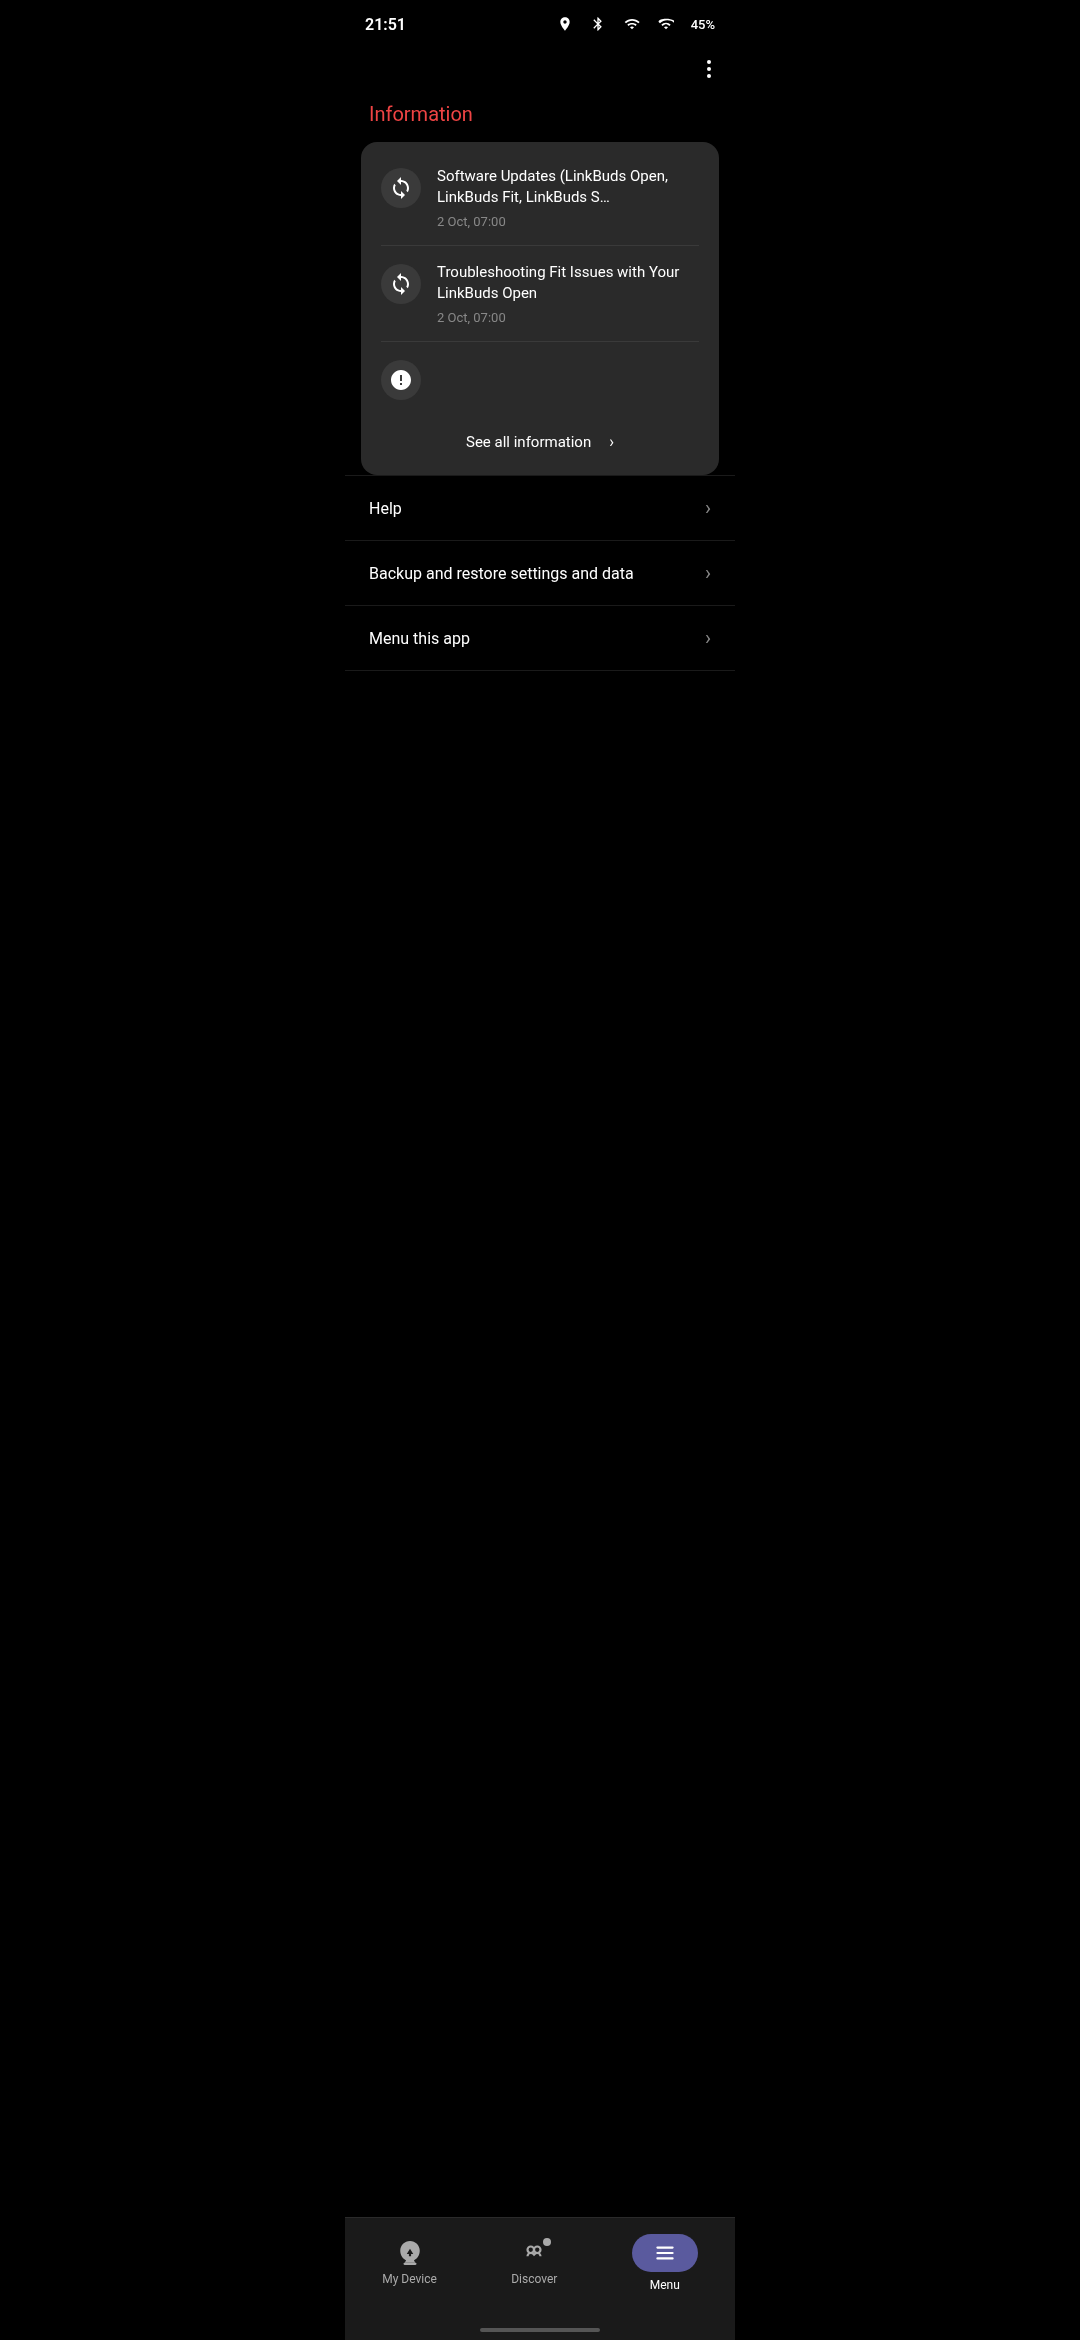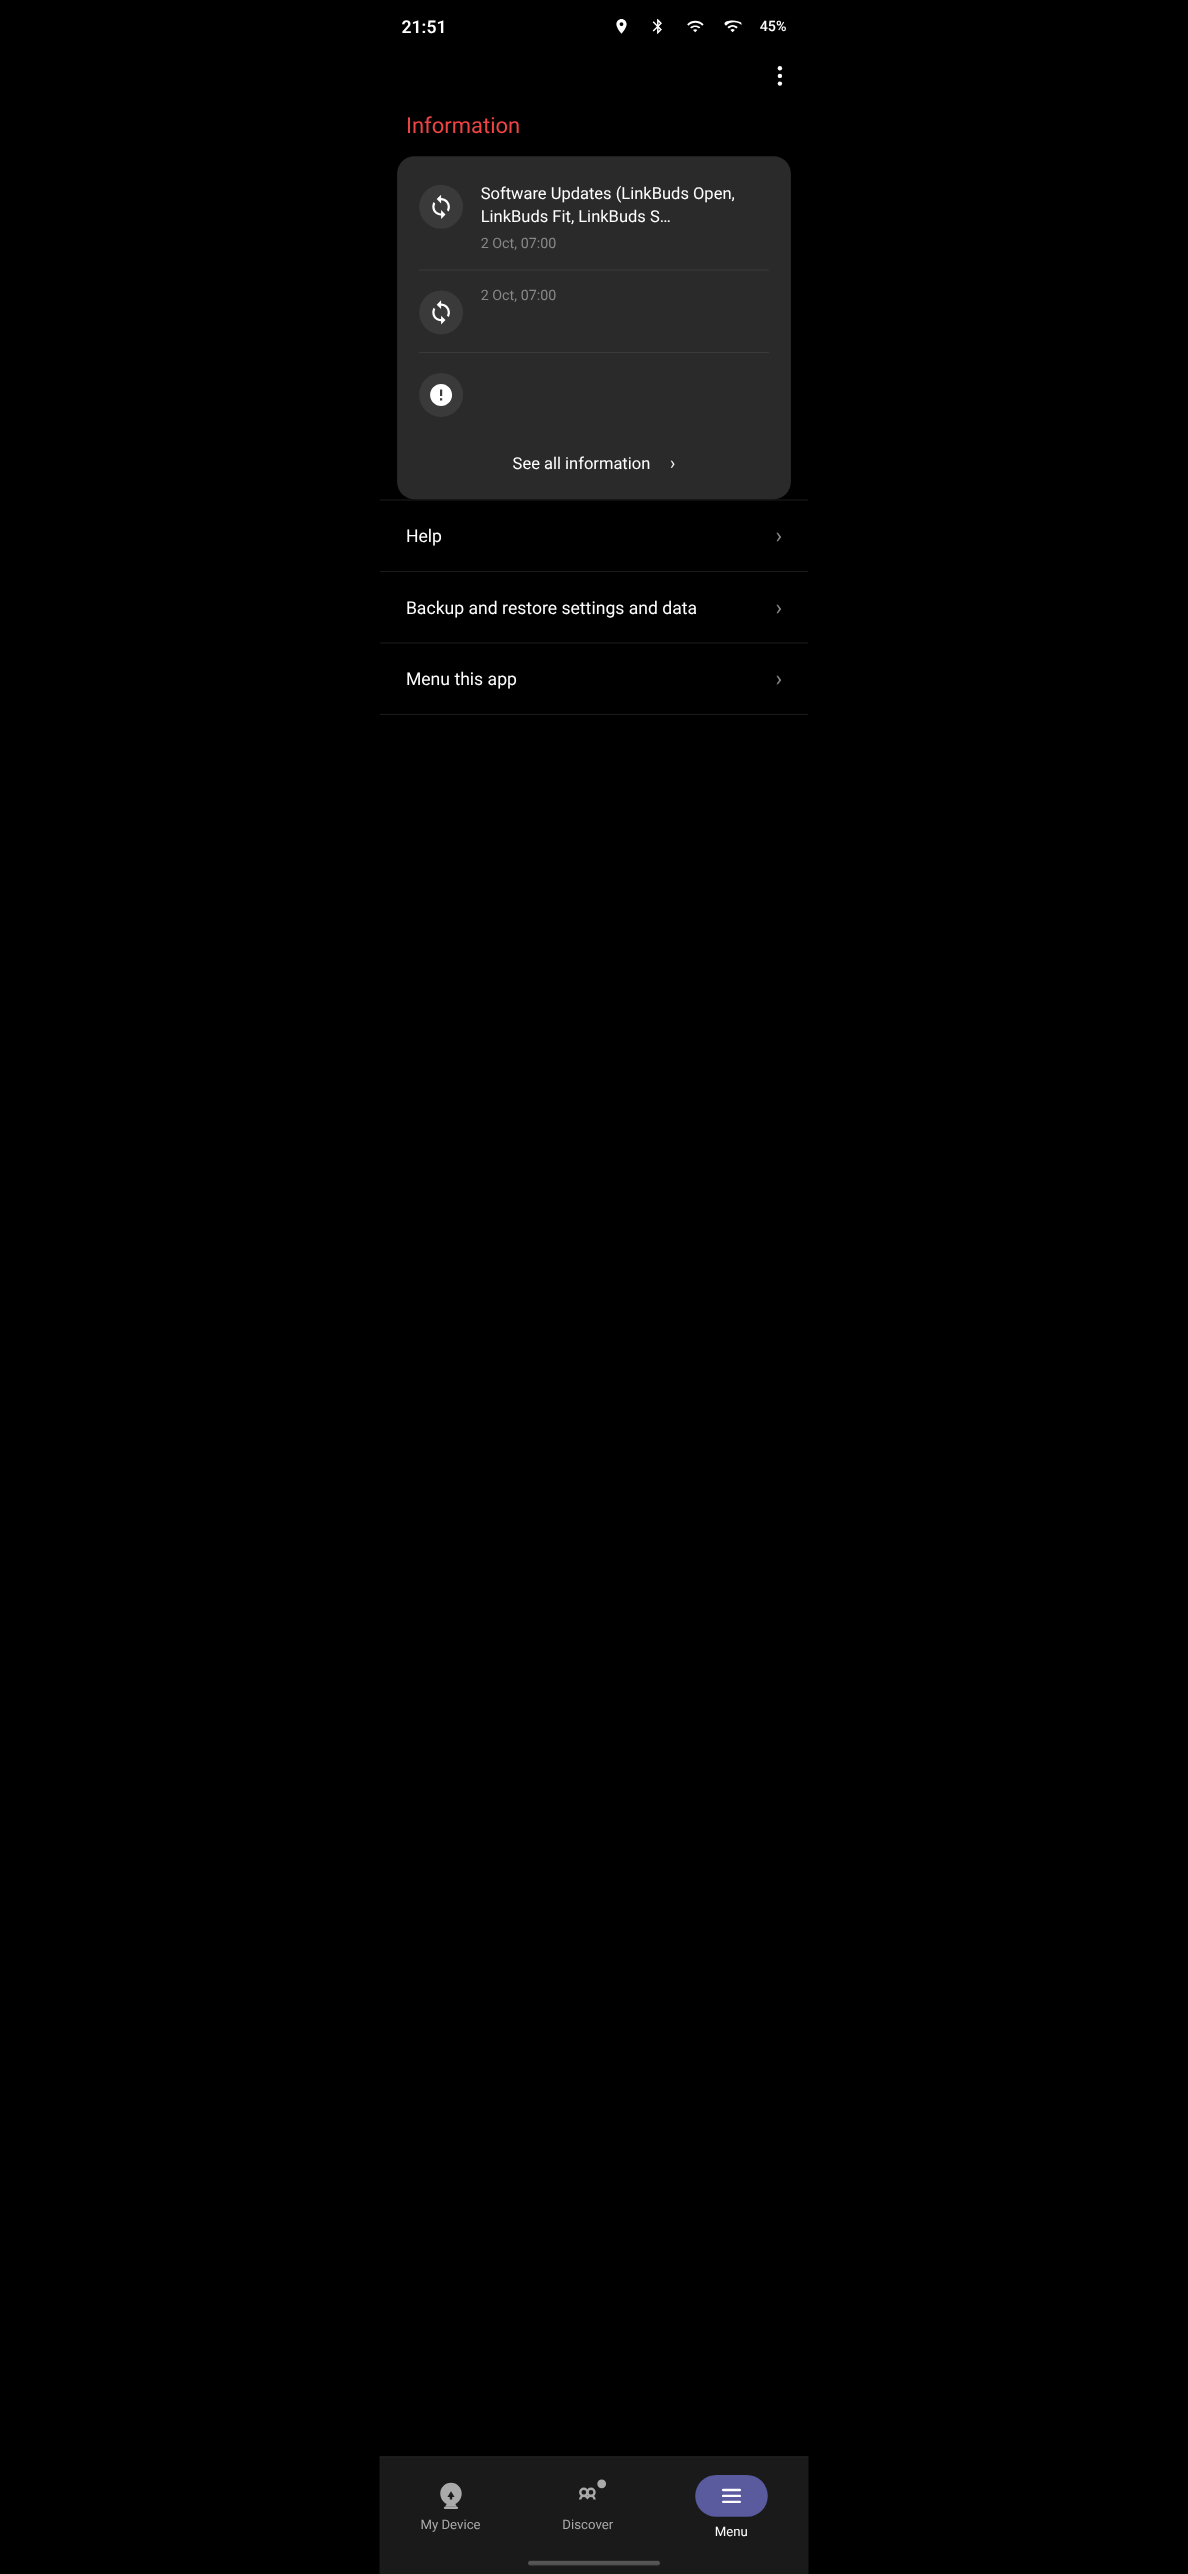--- a/index.html
+++ b/index.html
@@ -188,21 +188,21 @@
     .bottom-nav {
       position: fixed;
       bottom: 0;
       left: 50%;
       transform: translateX(-50%);
       width: 390px;
       background-color: #1a1a1a;
       display: flex;
       justify-content: space-around;
       align-items: center;
-      padding: 12px 0 28px 0;
+      padding: 12px 0 44px 0;
       border-top: 1px solid #2a2a2a;
     }
 
     .nav-item {
       display: flex;
       flex-direction: column;
       align-items: center;
       gap: 6px;
       cursor: pointer;
       padding: 4px 16px;
@@ -319,20 +319,21 @@
 
   <div class="info-divider"></div>
 
   <div class="info-item">
     <div class="info-icon">
       <svg viewBox="0 0 24 24" fill="white">
         <path d="M12 4V1L8 5l4 4V6c3.31 0 6 2.69 6 6 0 1.01-.25 1.97-.7 2.8l1.46 1.46C19.54 15.03 20 13.57 20 12c0-4.42-3.58-8-8-8zm0 14c-3.31 0-6-2.69-6-6 0-1.01.25-1.97.7-2.8L5.24 7.74C4.46 8.97 4 10.43 4 12c0 4.42 3.58 8 8 8v3l4-4-4-4v3z"></path>
       </svg>
     </div>
     <div class="info-content">
+      <div class="info-title">Troubleshooting Fit Issues with Your LinkBuds Open</div>
       <div class="info-date">2 Oct, 07:00</div>
     </div>
   </div>
 
   <div class="info-divider"></div>
 
   <div class="info-item">
     <div class="info-icon">
       <svg viewBox="0 0 24 24" fill="white">
         <path d="M12 2C6.48 2 2 6.48 2 12s4.48 10 10 10 10-4.48 10-10S17.52 2 12 2zm1 15h-2v-2h2v2zm0-4h-2V7h2v6z"></path>

